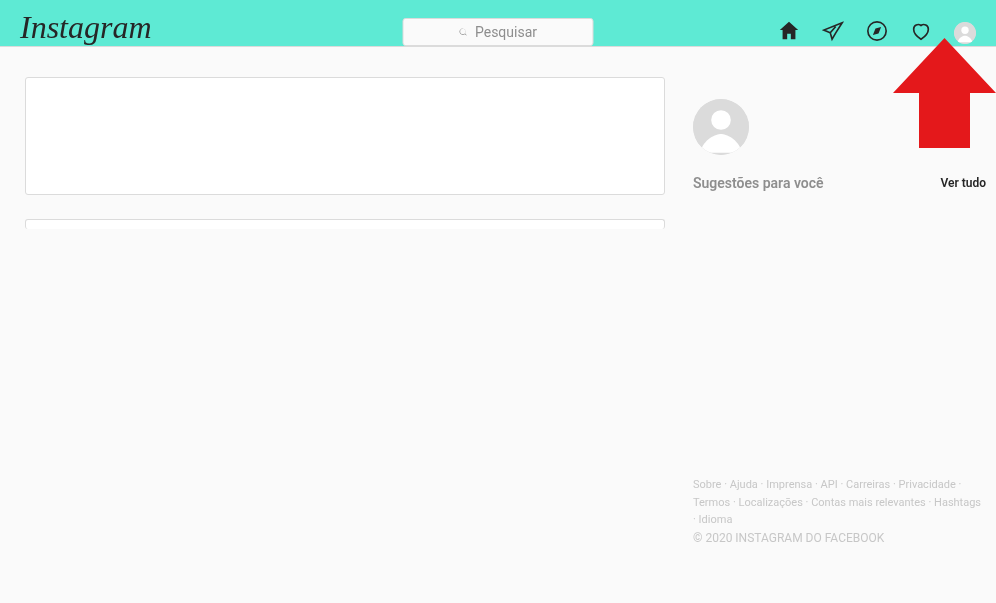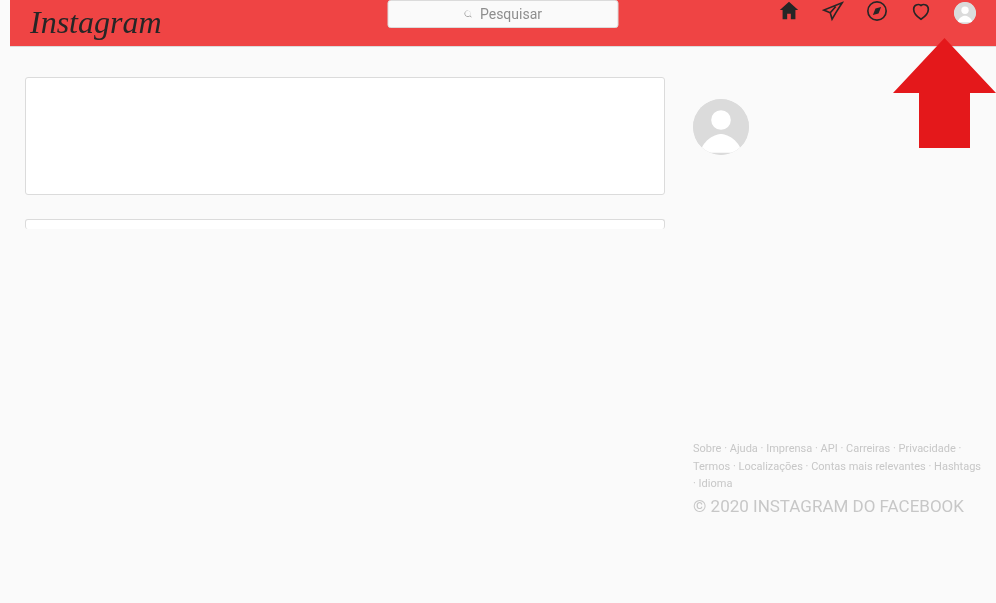--- a/index.html
+++ b/index.html
@@ -5,43 +5,42 @@
     * { margin: 0; padding: 0; box-sizing: border-box; }
     body {
       font-family: -apple-system, BlinkMacSystemFont, "Segoe UI", Roboto, Helvetica, Arial, sans-serif;
       background: #fafafa;
       width: 996px;
       height: 603px;
       overflow: hidden;
     }
     .topbar {
       height: 47px;
-      background: #ef4444;
+      background: #5eead4;
       border-bottom: 1px solid #dbdbdb;
       display: flex;
-      align-items: flex-start;
+      align-items: flex-end;
       padding: 0 20px;
       position: relative;
-      margin-left: 10px;
     }
     .logo {
       font-family: 'Brush Script MT', cursive;
       font-size: 32px;
       font-weight: 500;
       font-style: italic;
       color: #262626;
       margin-top: 4px;
     }
     .search-wrap {
       position: absolute;
       left: 50%;
       transform: translateX(-50%);
     }
     .search {
-      width: 231px;
+      width: 191px;
       height: 28px;
       background: #fafafa;
       border: 1px solid #dbdbdb;
       border-radius: 3px;
       display: flex;
       align-items: center;
       justify-content: center;
       color: #8e8e8e;
       font-size: 14px;
       gap: 6px;
@@ -125,21 +124,21 @@
       line-height: 1.6;
     }
     .footer-links {
     }
     .footer a {
       color: #c7c7c7;
       text-decoration: none;
     }
     .copyright {
       color: #c7c7c7;
-      font-size: 17px;
+      font-size: 12px;
       text-transform: uppercase;
     }
     .arrow-annotation {
       position: absolute;
       top: 38px;
       left: 893px;
       pointer-events: none;
       z-index: 100;
     }
   </style>
@@ -200,20 +199,24 @@
     <div class="profile-row">
       <div class="profile-avatar">
         <svg viewBox="0 0 24 24">
             <circle cx="12" cy="12" r="12" fill="#dbdbdb"></circle>
             <circle cx="12" cy="9" r="4.2" fill="#fff"></circle>
             <path d="M3 23c1.5-6 7-8 9-8s7.5 2 9 8" fill="#fff"></path>
           </svg>
       </div>
     </div>
 
+    <div class="suggestions-header">
+      <span class="suggestions-title">Sugestões para você</span>
+      <span class="see-all">Ver tudo</span>
+    </div>
 
     <div class="footer">
       <div class="footer-links"><a href="#">Sobre</a> · <a href="#">Ajuda</a> · <a href="#">Imprensa</a> · <a href="#">API</a> · <a href="#">Carreiras</a> · <a href="#">Privacidade</a> · <a href="#">Termos</a> · <a href="#">Localizações</a> · <a href="#">Contas mais relevantes</a> · <a href="#">Hashtags</a> · <a href="#">Idioma</a></div>
       <div class="copyright">© 2020 INSTAGRAM DO FACEBOOK</div>
     </div>
   </div>
 </div>
 
 <div class="arrow-annotation">
   <svg width="103" height="110" viewBox="0 0 103 110">

